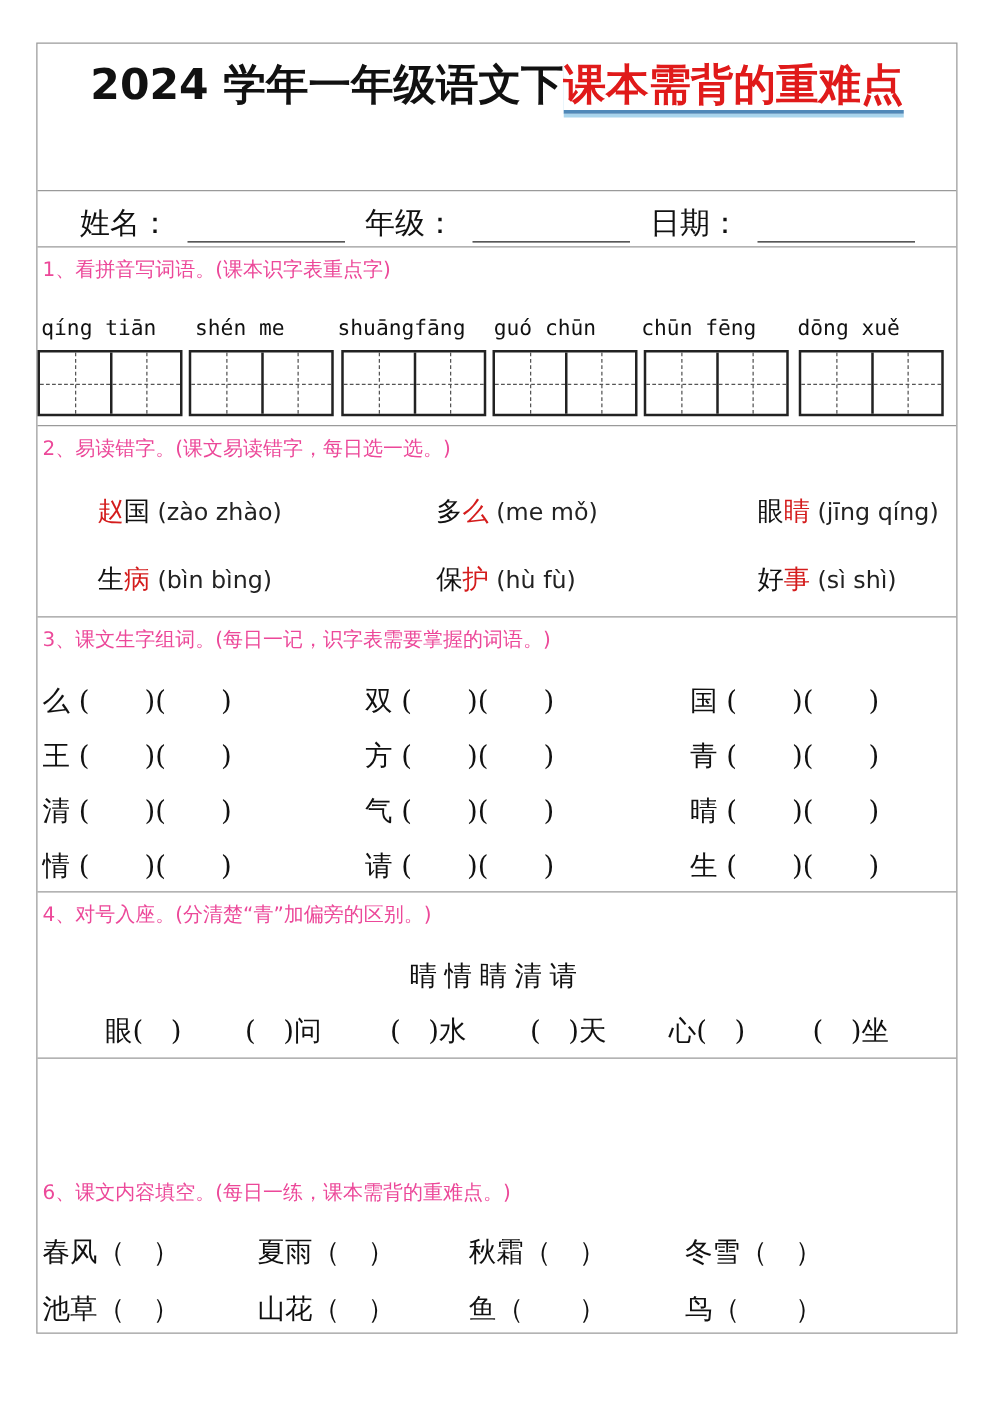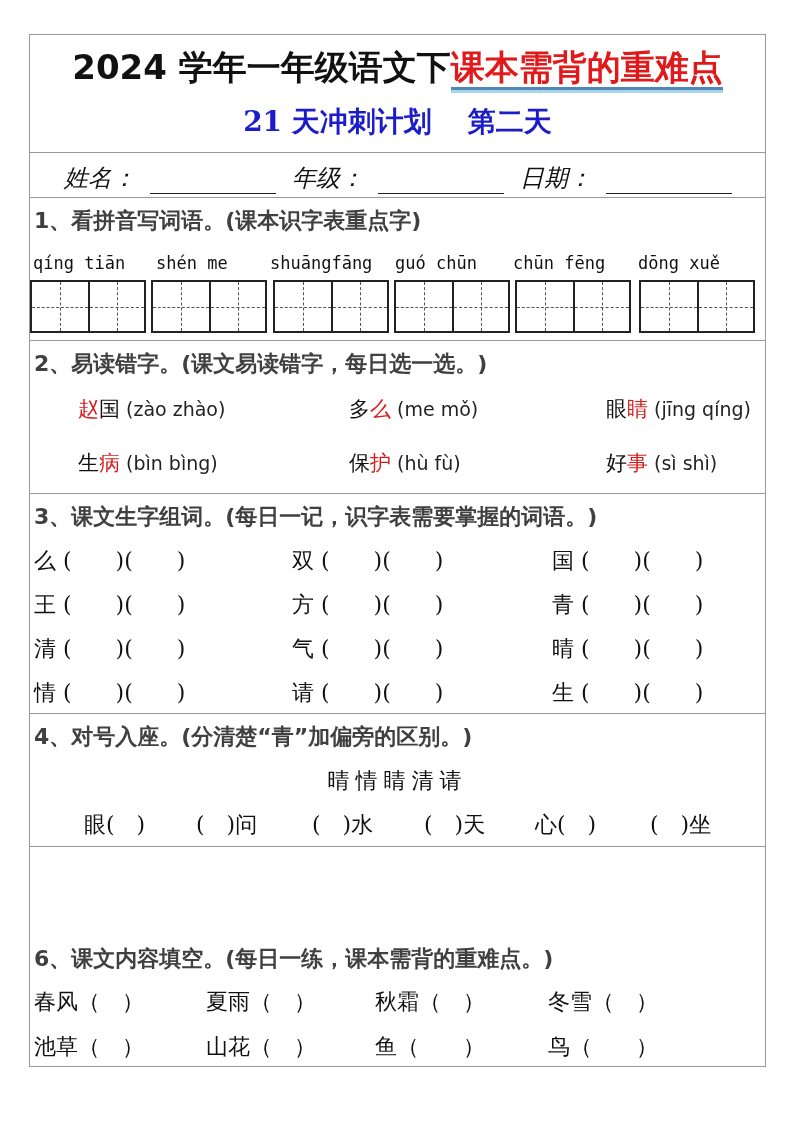--- a/index.html
+++ b/index.html
@@ -31,28 +31,28 @@
     font-family: "DejaVu Serif", "Liberation Serif", serif;
     font-weight: bold; font-size: 28px; color: #1c1cc8; white-space: nowrap;
   }
   .subtitle-row span + span { margin-left: 36px; }
 
   
   .info-row {
     position: absolute; top: 9px; left: 34px; display: flex; align-items: flex-end;
     font-size: 24px; font-family: "DejaVu Serif", "Liberation Serif", serif; color: #111;
   }
-  .info-field { display: flex; align-items: flex-end; margin-right: 16px; font-style: italic; }
+  .info-field { display: flex; align-items: flex-end; margin-right: 16px; }
   .info-blank { display: inline-block; width: 126px; border-bottom: 1.5px solid #222; height: 24px; margin-left: 14px; }
 
   
   .sec-head {
     position: absolute; left: 4px; top: 8px;
     font-family: "DejaVu Sans", "Liberation Sans", sans-serif;
-    font-weight: bold; font-size: 22px; color: #404040; white-space: nowrap;
+    font-weight: normal; font-size: 16px; color: #ec4899; white-space: nowrap;
   }
 
   
   .pinyin-row {
     position: absolute; top: 55px; left: 3px; width: 730px;
     font-family: "DejaVu Sans Mono", "Liberation Mono", monospace; font-size: 17px; color: #111;
   }
   .pinyin-item { position: absolute; white-space: nowrap; }
   .box-group {
     position: absolute; top: 82px; height: 53px; display: flex;
@@ -95,23 +95,20 @@
   .fill-item { position: absolute; white-space: nowrap; font-size: 22px; font-family: "DejaVu Serif", "Liberation Serif", serif; }
 </style>
 </head>
 <body>
 
 <div class="sheet">
 
   <div class="section" style="top:0; height:118px;">
     <div class="title-row">
       <span class="title-black">2024 学年一年级语文下</span><span class="title-red">课本需背的重难点</span>
-    </div>
-    <div class="subtitle-row">
-      <span>21 天冲刺计划</span><span>第二天</span>
     </div>
   </div>
 
   <div class="section" style="top:118px; height:45px;">
     <div class="info-row">
       <div class="info-field">
         <span>姓名：</span>
         <span class="info-blank"></span>
       </div>
       <div class="info-field">

